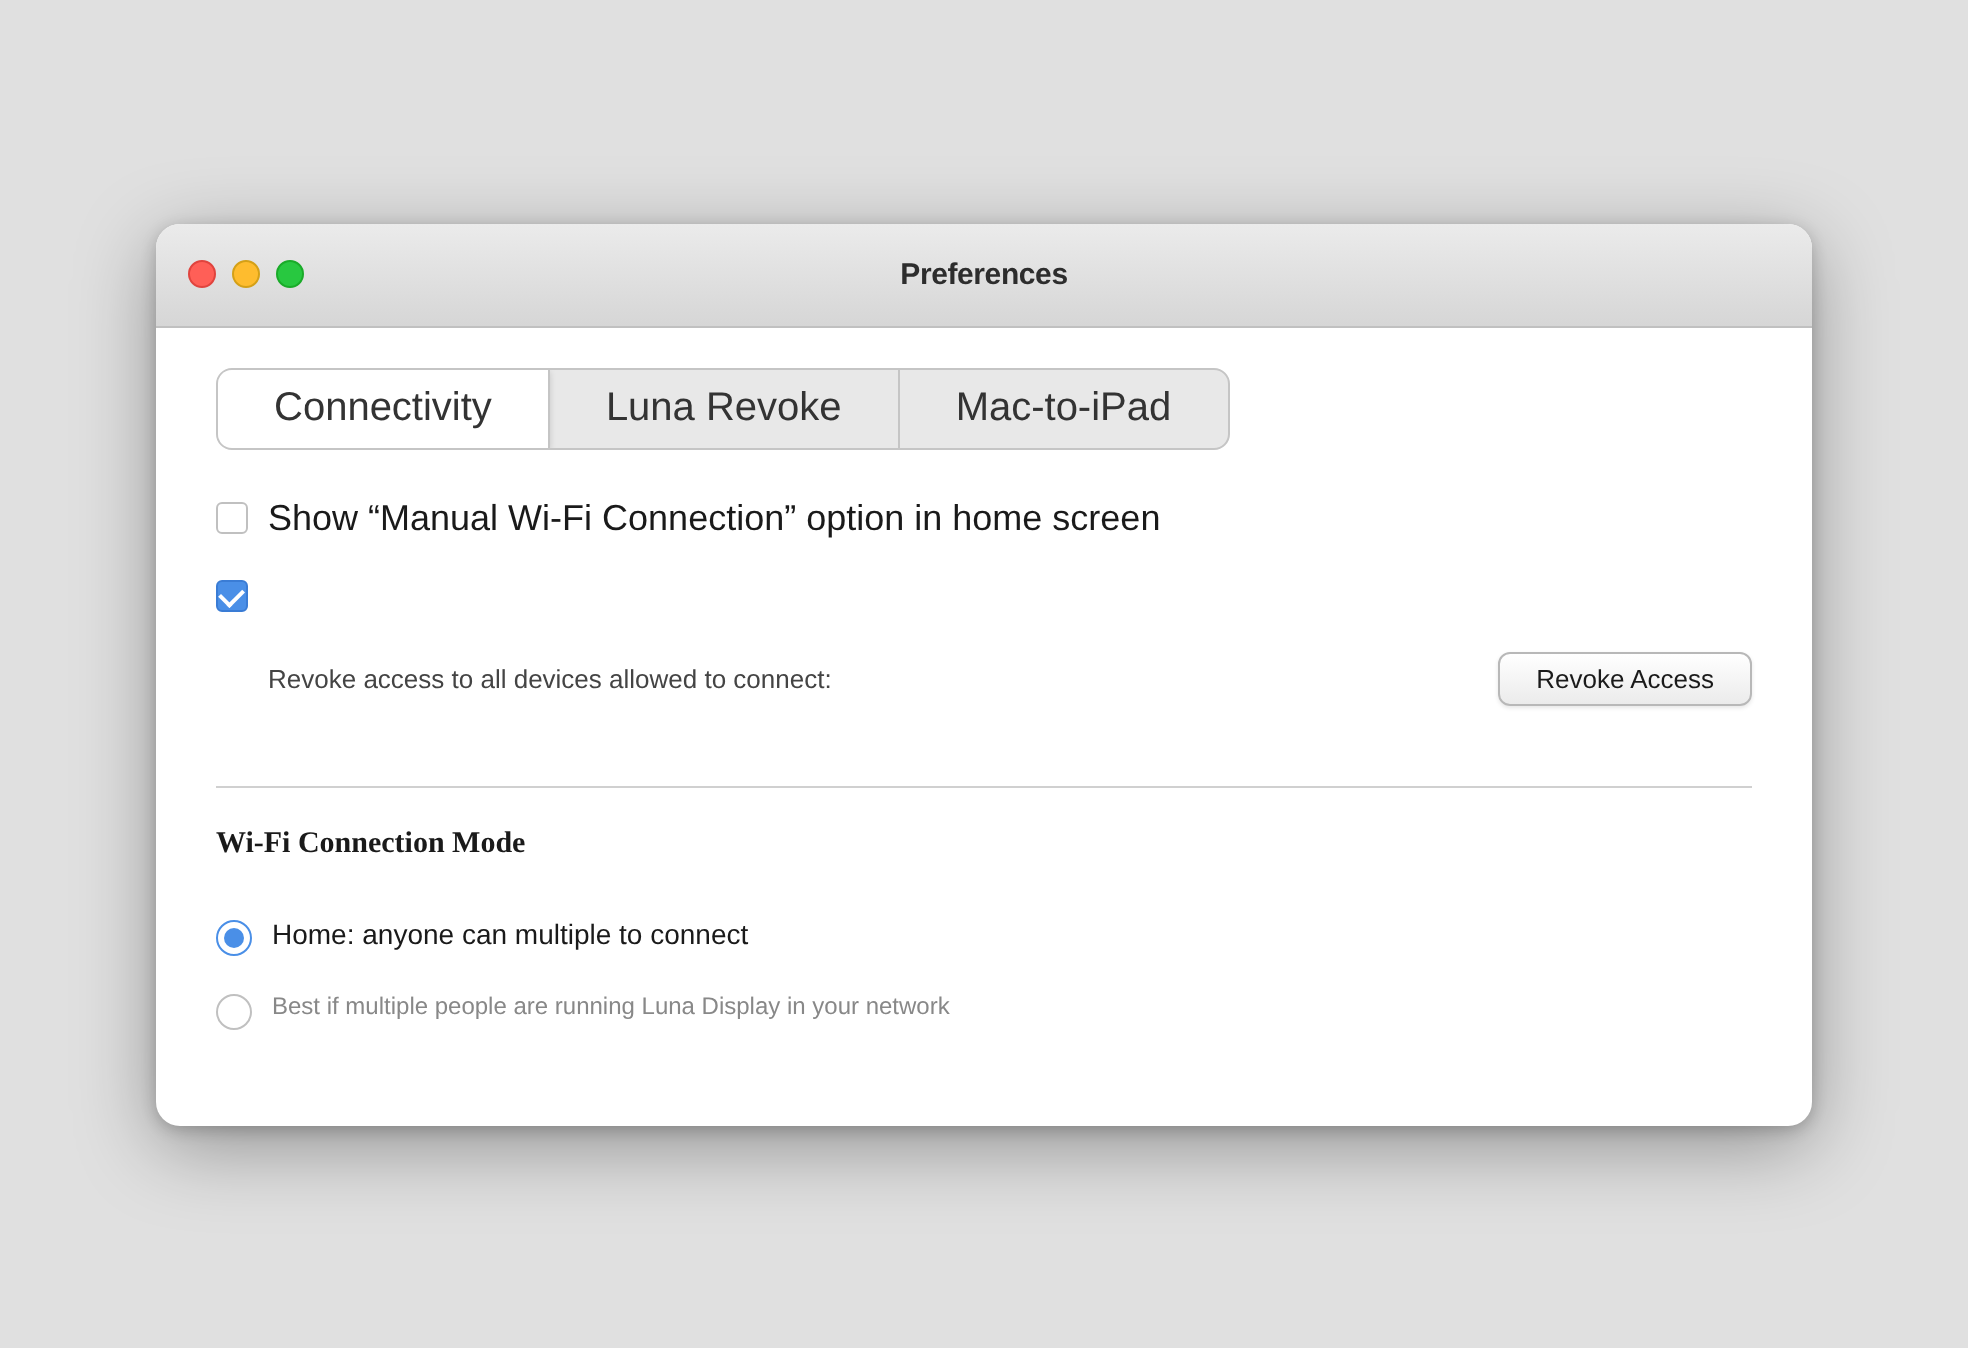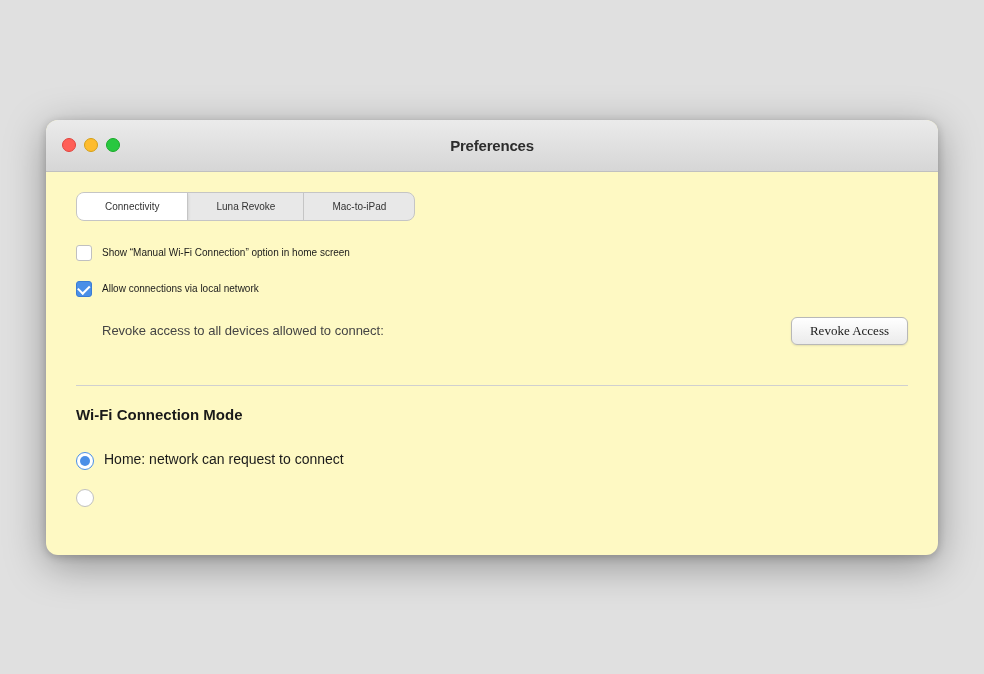--- a/index.html
+++ b/index.html
@@ -12,22 +12,22 @@
       background: #e0e0e0;
       display: flex;
       align-items: center;
       justify-content: center;
       width: 984px;
       height: 674px;
       font-family: -apple-system, BlinkMacSystemFont, "SF Pro Text", "Helvetica Neue", Arial, sans-serif;
     }
 
     .window {
-      width: 892px;
-      background: #fef9c3;
+      width: 828px;
+      background: #ffffff;
       border-radius: 12px;
       box-shadow: 0 10px 40px rgba(0,0,0,0.35), 0 2px 8px rgba(0,0,0,0.2);
       overflow: hidden;
     }
 
     .title-bar {
       background: linear-gradient(to bottom, #ebebeb, #d6d6d6);
       height: 52px;
       display: flex;
       align-items: center;
@@ -84,21 +84,21 @@
       border: 1px solid #c5c5c5;
       border-radius: 8px;
       overflow: hidden;
       background: #e8e8e8;
       margin-bottom: 24px;
       width: fit-content;
     }
 
     .tab {
       padding: 8px 28px;
-      font-size: 10px;
+      font-size: 20px;
       font-weight: 400;
       color: #333;
       cursor: pointer;
       border-right: 1px solid #c5c5c5;
       background: transparent;
       white-space: nowrap;
     }
 
     .tab:last-child {
       border-right: none;
@@ -140,21 +140,21 @@
       content: '';
       width: 9px;
       height: 6px;
       border-left: 2px solid white;
       border-bottom: 2px solid white;
       transform: rotate(-45deg) translateY(-1px);
       display: block;
     }
 
     .option-label {
-      font-size: 10px;
+      font-size: 18px;
       color: #1a1a1a;
     }
 
     
     .revoke-row {
       display: flex;
       align-items: center;
       justify-content: space-between;
       margin-bottom: 40px;
       margin-left: 26px;
@@ -168,29 +168,29 @@
     .revoke-button {
       padding: 5px 18px;
       background: linear-gradient(to bottom, #ffffff, #ebebeb);
       border: 1px solid #b8b8b8;
       border-radius: 6px;
       font-size: 13px;
       font-weight: 400;
       color: #1a1a1a;
       cursor: pointer;
       box-shadow: 0 1px 2px rgba(0,0,0,0.1);
-      font-family: Liberation Serif, serif;
     }
 
     
     .section-heading {
       font-size: 15px;
       font-weight: 700;
       color: #1a1a1a;
       margin-bottom: 28px;
+      font-family: Liberation Serif, serif;
     }
 
     
     .radio-option {
       display: flex;
       align-items: flex-start;
       margin-bottom: 18px;
       gap: 10px;
     }
 
@@ -266,39 +266,39 @@
       <div class="tab">Mac-to-iPad</div>
     </div>
 
     <div class="option-row">
       <div class="checkbox-custom"></div>
       <span class="option-label">Show “Manual Wi-Fi Connection” option in home screen</span>
     </div>
 
     <div class="option-row">
       <div class="checkbox-custom checked"></div>
-      <span class="option-label">Allow connections via local network</span>
     </div>
 
     <div class="revoke-row">
       <span class="revoke-label">Revoke access to all devices allowed to connect:</span>
       <button class="revoke-button">Revoke Access</button>
     </div>
 
     <div class="separator-line"></div>
 
     <div class="section-heading">Wi-Fi Connection Mode</div>
 
     <div class="radio-option">
       <div class="radio-custom selected"></div>
       <div class="radio-text">
-        <span class="radio-main">Home: network can request to connect</span>
+        <span class="radio-main">Home: anyone can multiple to connect</span>
       </div>
     </div>
 
     <div class="radio-option">
       <div class="radio-custom"></div>
       <div class="radio-text">
+        <span class="radio-sub">Best if multiple people are running Luna Display in your network</span>
       </div>
     </div>
 
   </div>
 </div>
 
 </body></html>

